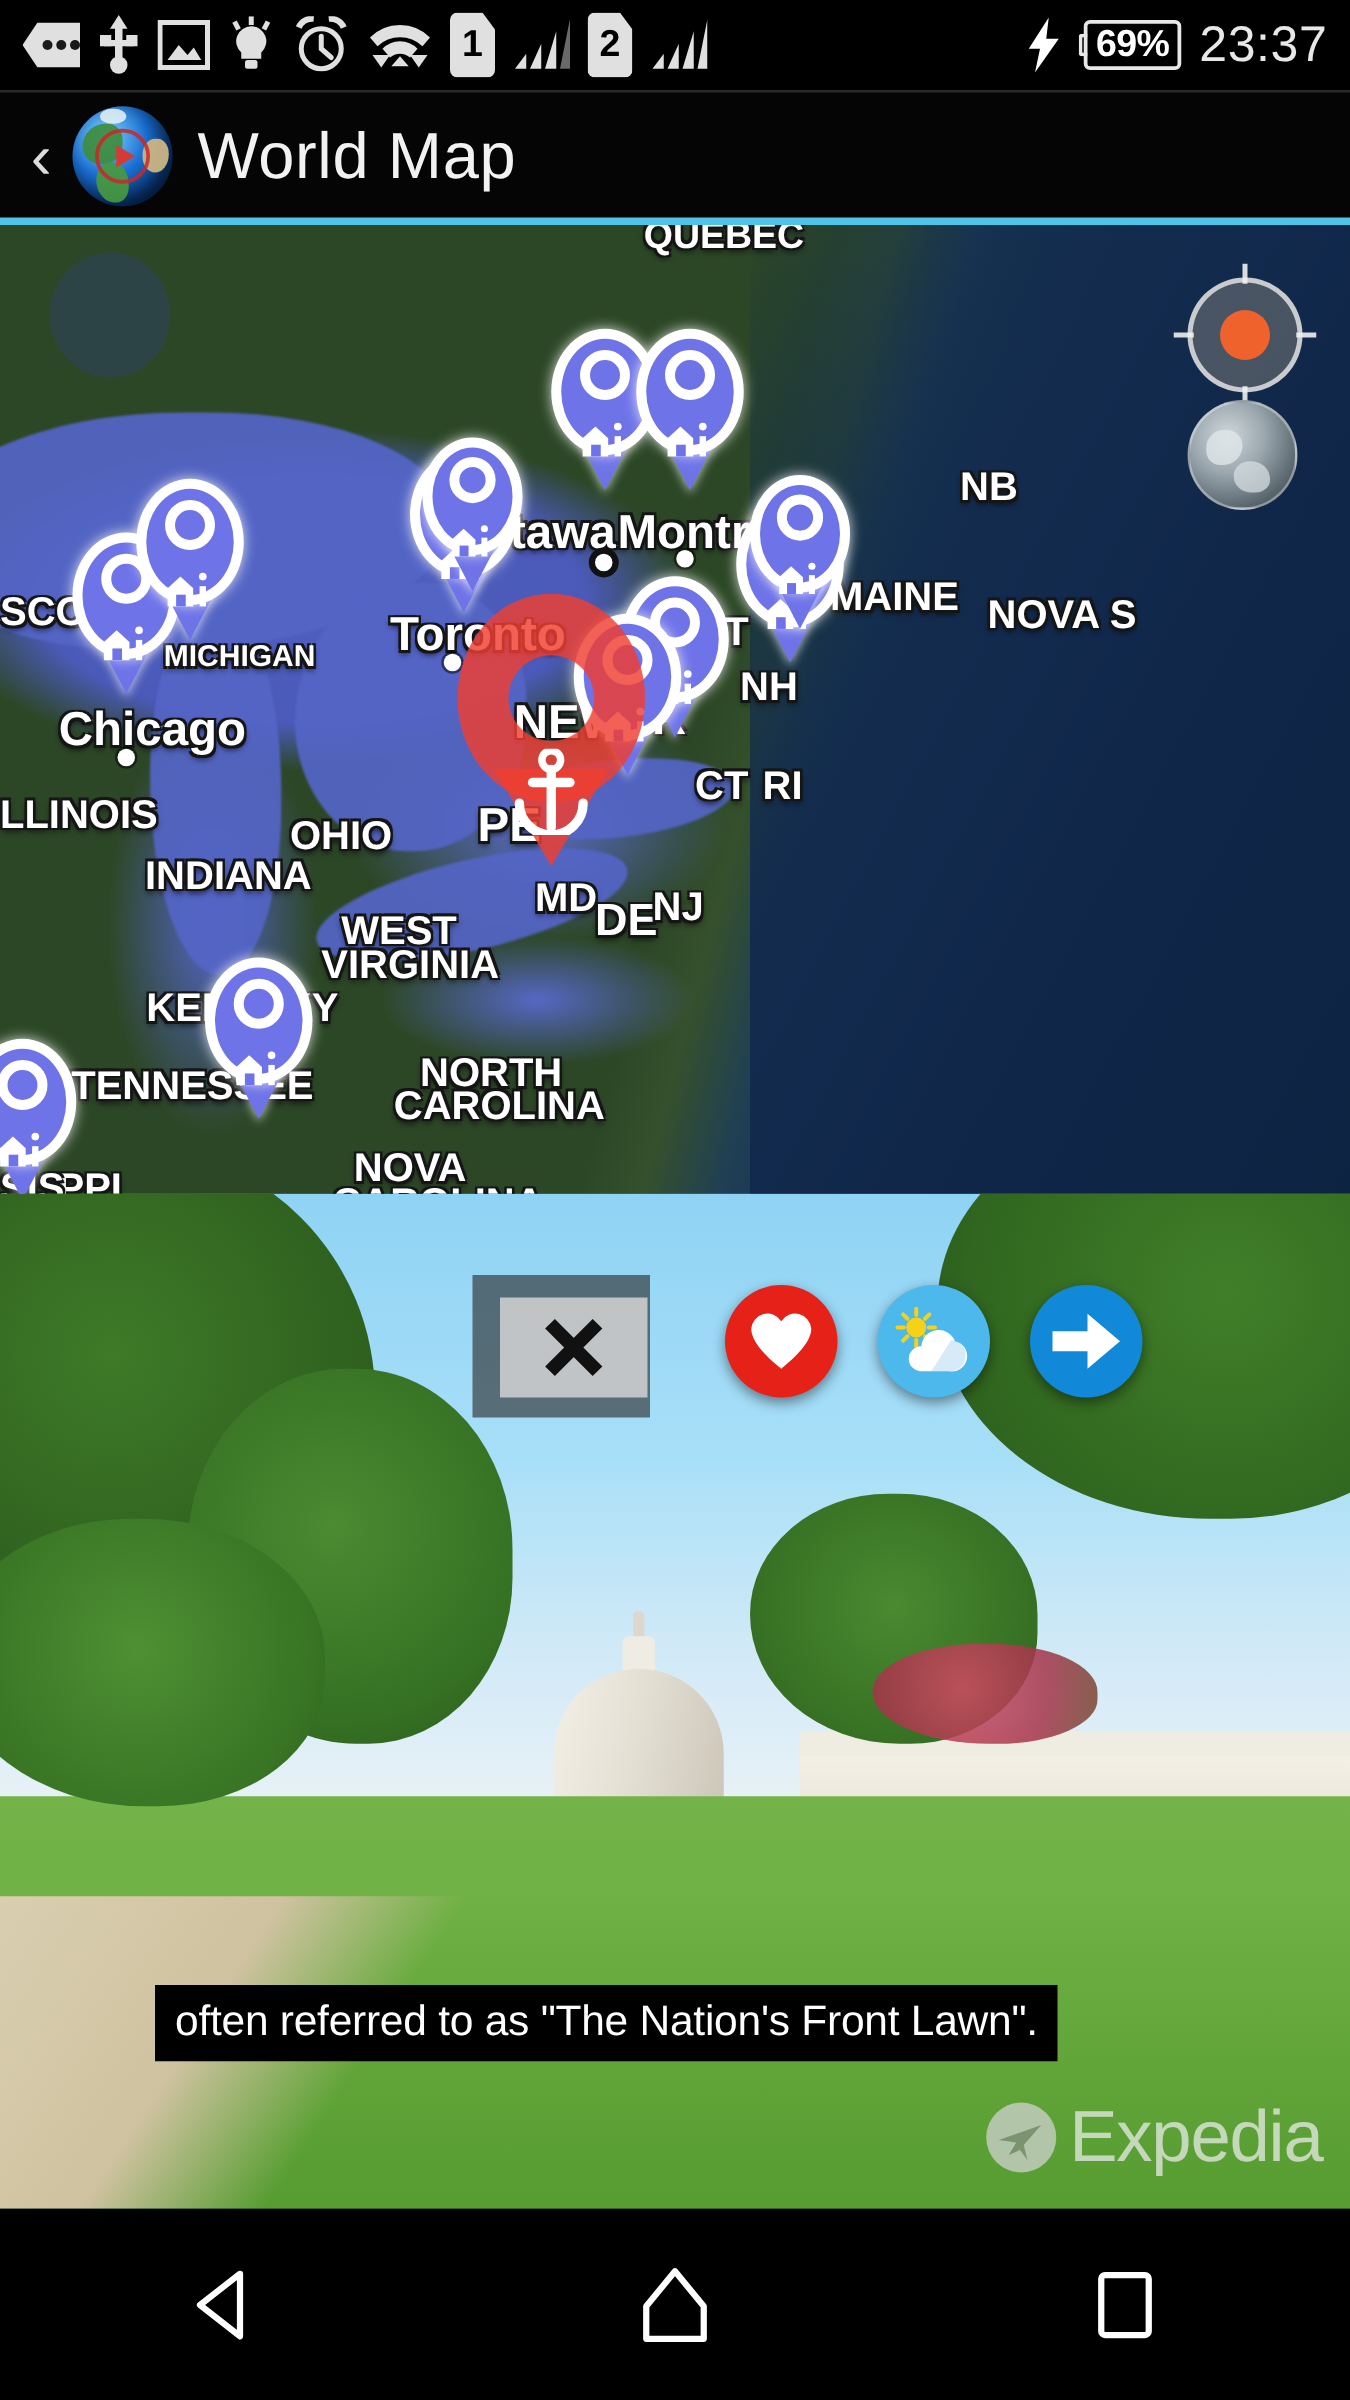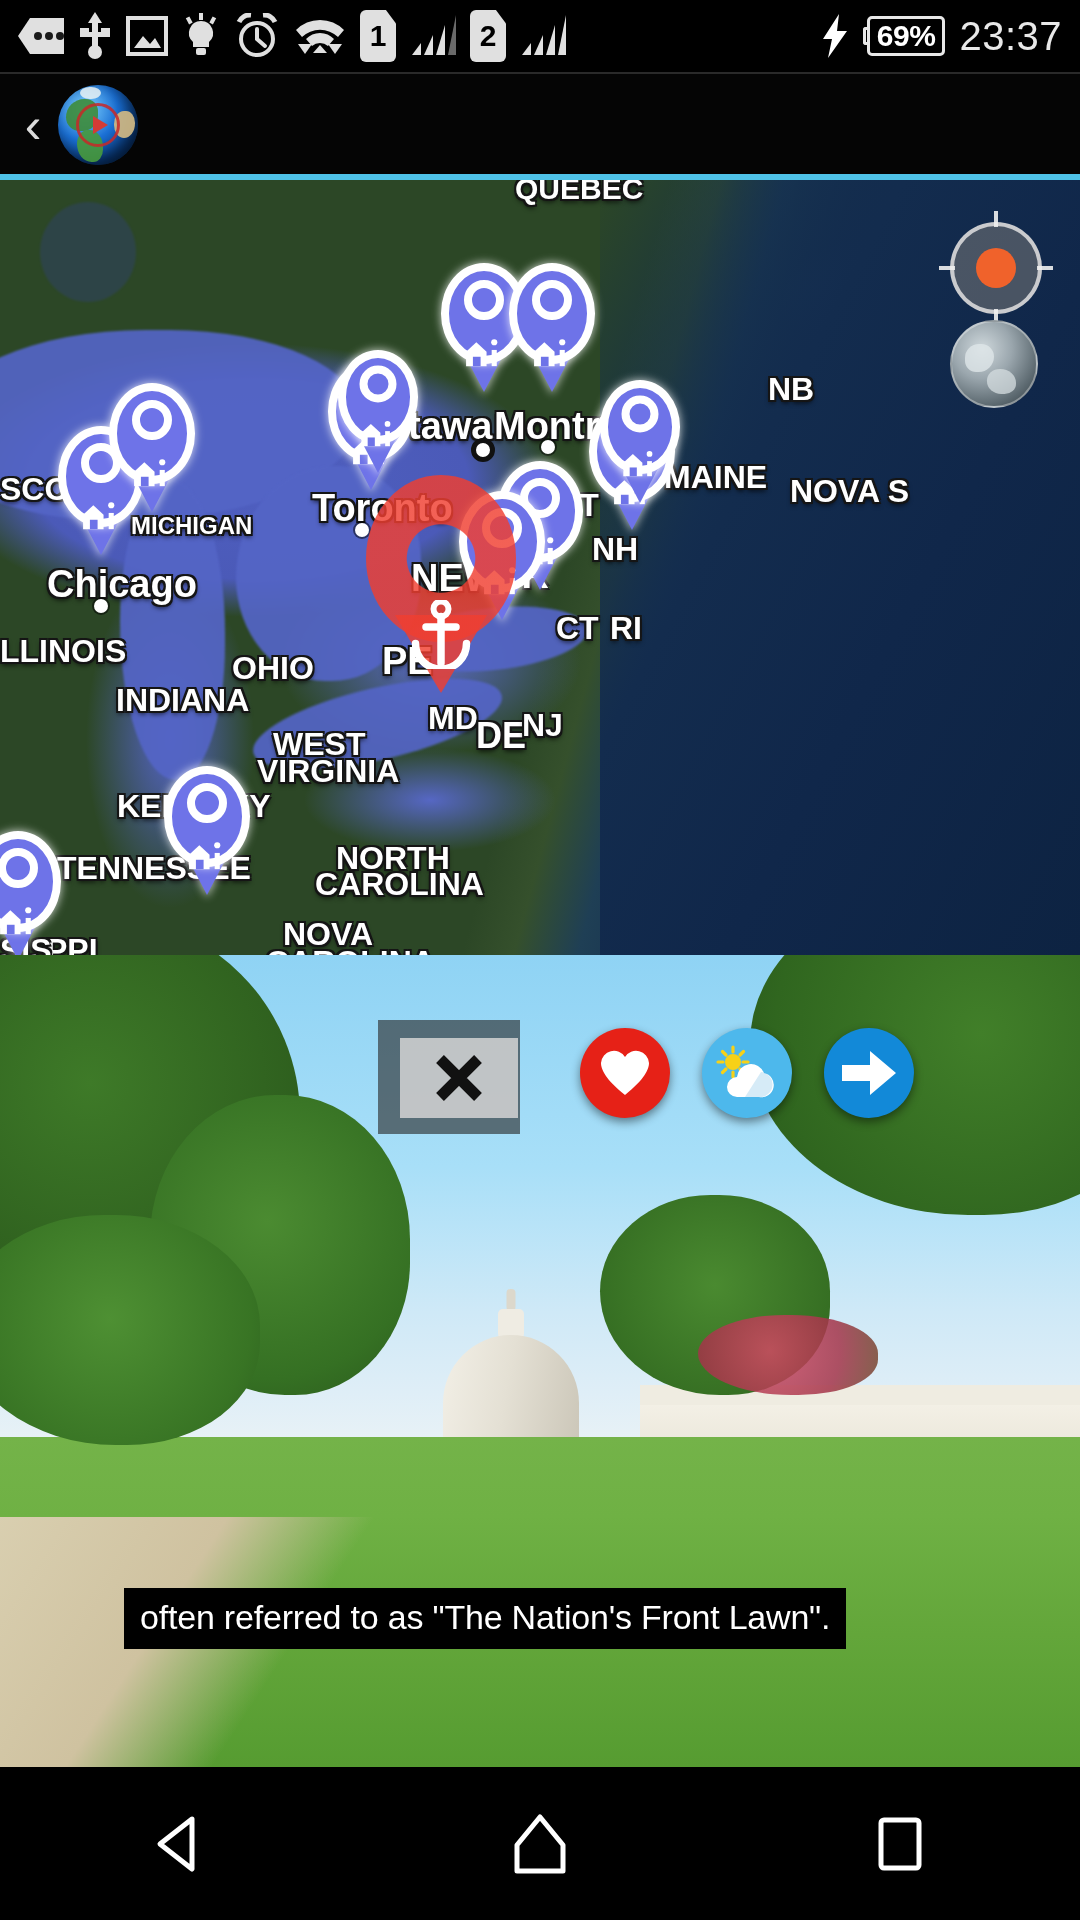--- a/index.html
+++ b/index.html
@@ -252,20 +252,21 @@
   <div id="back-chevron">‹</div>
   <div id="app-globe">
     <div class="land-d"></div>
       <div class="land-a"></div>
       <div class="land-b"></div>
       <div class="land-c"></div>
     <div class="play-ring">
         <div class="play-tri"></div>
       </div>
   </div>
+  <div id="app-title">World Map</div>
 </div>
 <div id="title-rule"></div>
 
 <div id="map-area">
   <div id="map-sat"></div>
   <div id="ocean"></div>
 
   <div class="water-blob" style="left:-60px;top:150px;width:420px;height:190px;border-radius:52% 48% 58% 42%;"></div>
   <div class="water-blob" style="left:120px;top:300px;width:105px;height:300px;border-radius:48% 52% 46% 54%;"></div>
   <div class="water-blob" style="left:236px;top:286px;width:185px;height:215px;border-radius:54% 46% 50% 50%;"></div>
@@ -550,20 +551,29 @@
   <div class="tree" style="left:150px;top:140px;width:260px;height:300px;background:radial-gradient(circle at 45% 42%,#4b8b31 0%,#357023 70%,#2a5a1c 100%);"></div>
   <div class="tree" style="right:-90px;top:-70px;width:420px;height:330px;background:radial-gradient(circle at 55% 45%,#417f29 0%,#30661f 70%,#27561b 100%);"></div>
   <div class="tree" style="left:600px;top:240px;width:230px;height:200px;background:radial-gradient(circle at 50% 45%,#4a8a30 0%,#366f23 72%,#2b5b1d 100%);"></div>
   <div class="tree" style="left:-40px;top:260px;width:300px;height:230px;background:radial-gradient(circle at 50% 45%,#4e9033 0%,#387424 72%,#2c5e1e 100%);"></div>
   <div class="tree" style="left:698px;top:360px;width:180px;height:80px;background:radial-gradient(circle at 40% 45%,#d04a63 0%,#a43449 60%,#6f4a2c 100%);opacity:.85;"></div>
 
   <div id="caption-bar">
     <div id="caption-text">often referred to as "The Nation's Front Lawn".</div>
   </div>
 
+  <div id="expedia">
+    <div class="logo-mark">
+      <svg width="56" height="56" viewBox="0 0 56 56" style="position:absolute;inset:0;">
+        <circle cx="28" cy="28" r="27" fill="#c9cfc6"></circle>
+        <path d="M10 30 L44 18 L30 34 L33 46 L27 38 L18 42 L24 32 Z" fill="#7d8a78" opacity=".9"></path>
+      </svg>
+    </div>
+    <div class="logo-text">Expedia</div>
+  </div>
 </div>
 
 <div id="nav-bar">
   <div class="nav-btn">
     <svg width="56" height="58" viewBox="0 0 56 58">
       <path d="M40 4 L8 29 L40 54 Z" fill="none" stroke="#fff" stroke-width="5" stroke-linejoin="round"></path>
     </svg>
   </div>
   <div class="nav-btn">
     <svg width="58" height="62" viewBox="0 0 58 62">

